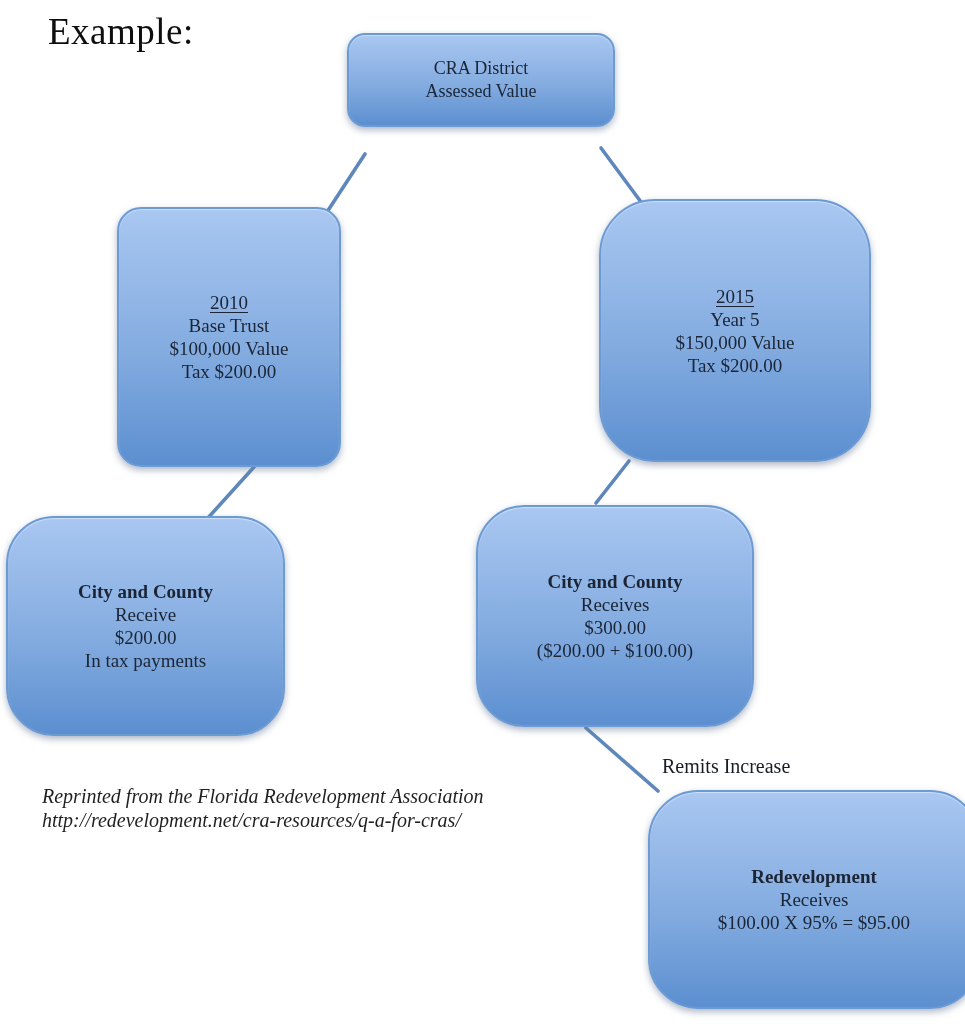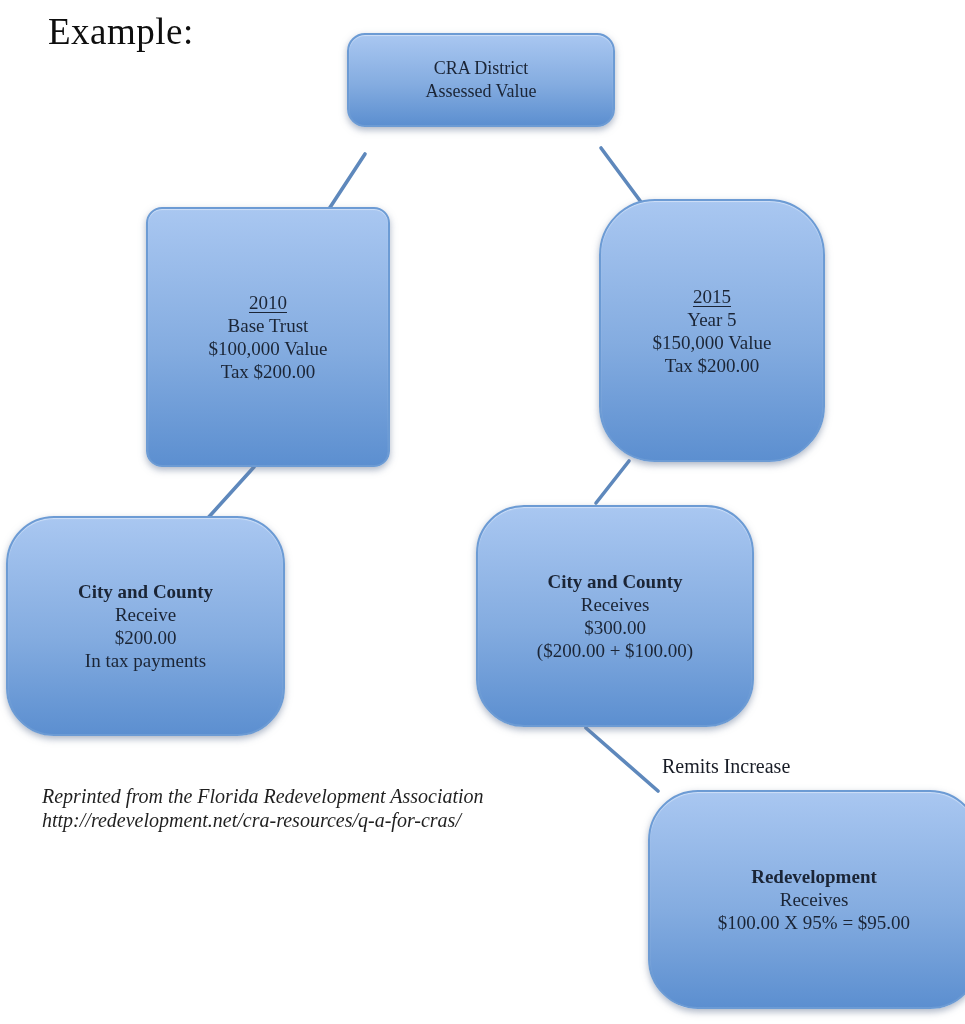--- a/index.html
+++ b/index.html
@@ -45,22 +45,22 @@
       var(--box-gradient-bottom, #5C8FD0) 100%);
     border: 2px solid var(--box-border, #6C9BD4);
     box-shadow: 0 3px 7px rgba(105, 122, 152, 0.55),
                 inset 0 1px 1px rgba(255, 255, 255, 0.45);
     box-sizing: border-box;
     font-size: 19px;
     line-height: 23px;
     color: var(--text, #1b2536);
   }
   .node-cra        { left: 347px; top: 33px;  width: 268px; height: 94px;  border-radius: 18px; font-size: 18px; line-height: 23px; }
-  .node-2010       { left: 146px; top: 207px; width: 244px; height: 260px; border-radius: 16px; }
-  .node-2015       { left: 599px; top: 199px; width: 226px; height: 263px; border-radius: 56px; }
+  .node-2010       { left: 117px; top: 207px; width: 224px; height: 260px; border-radius: 24px; }
+  .node-2015       { left: 599px; top: 199px; width: 272px; height: 263px; border-radius: 56px; }
   .node-cc-left    { left: 6px;   top: 516px; width: 279px; height: 220px; border-radius: 48px; }
   .node-cc-right   { left: 476px; top: 505px; width: 278px; height: 222px; border-radius: 48px; }
   .node-trust      { left: 648px; top: 790px; width: 332px; height: 219px; border-radius: 50px; }
   .node .year { text-decoration: underline; text-underline-offset: 3px; }
   .node .bold { font-weight: 700; }
   .float-label {
     position: absolute;
     left: 662px;
     top: 755px;
     font-size: 20px;

